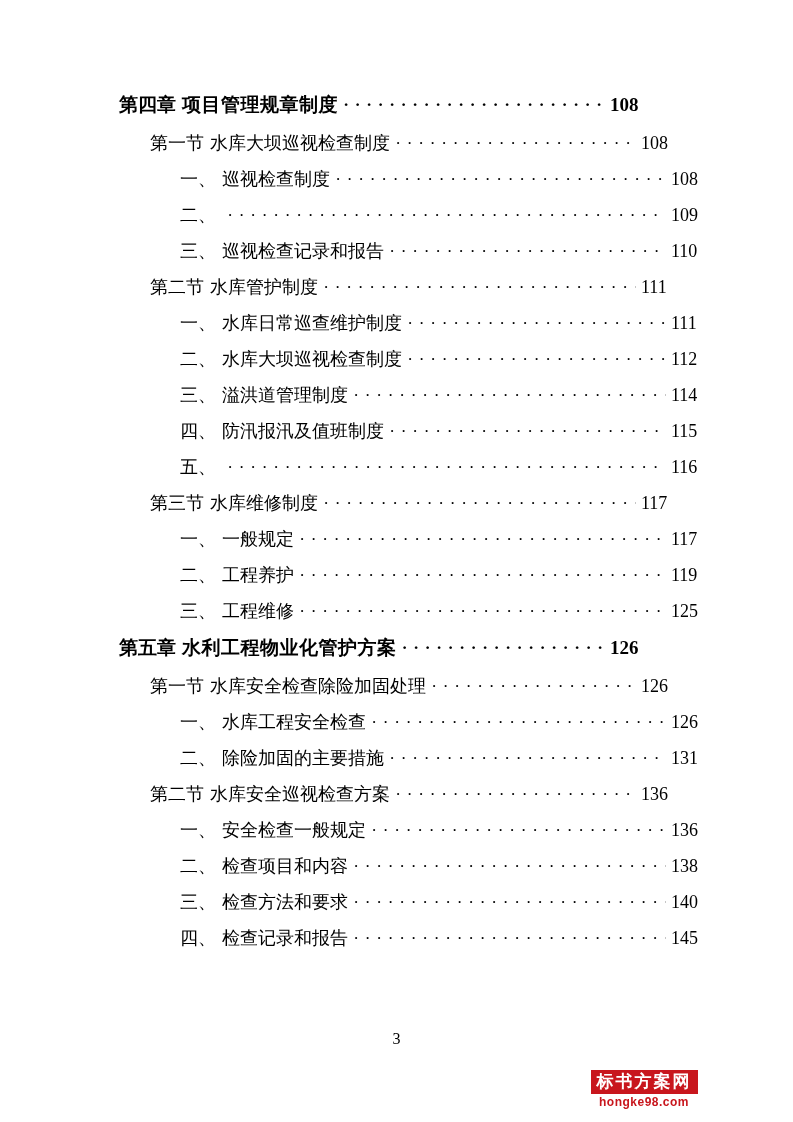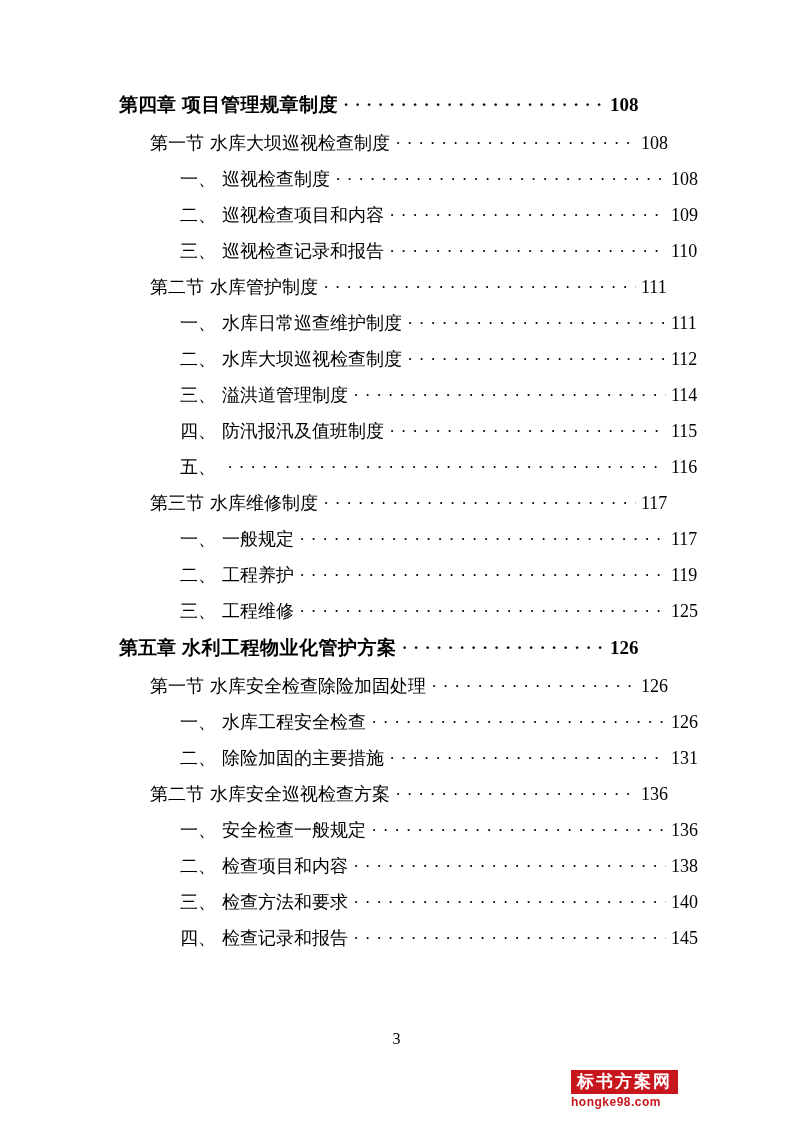--- a/index.html
+++ b/index.html
@@ -96,21 +96,21 @@
     width: 793px;
     text-align: center;
     font-size: 16px;
   }
 
   .watermark {
     position: absolute;
     right: 18px;
     bottom: 12px;
     width: 146px;
-    text-align: left;
+    text-align: center;
     font-family: "Liberation Sans", sans-serif;
     color: #c8161d;
     line-height: 1.15;
   }
   .watermark .wm-top {
     display: inline-block;
     background: #c8161d;
     color: #ffffff;
     font-size: 17px;
     font-weight: bold;
@@ -143,21 +143,20 @@
         <span class="pageno">108</span>
       </div>
       <div class="toc-row lvl3">
         <span class="label"><span class="num">一、</span></span>
         <span class="title">巡视检查制度</span>
         <span class="leaders"></span>
         <span class="pageno">108</span>
       </div>
       <div class="toc-row lvl3">
         <span class="label"><span class="num">二、</span></span>
-        <span class="title">巡视检查项目和内容</span>
         <span class="leaders"></span>
         <span class="pageno">109</span>
       </div>
       <div class="toc-row lvl3">
         <span class="label"><span class="num">三、</span></span>
         <span class="title">巡视检查记录和报告</span>
         <span class="leaders"></span>
         <span class="pageno">110</span>
       </div>
       <div class="toc-row lvl2">

